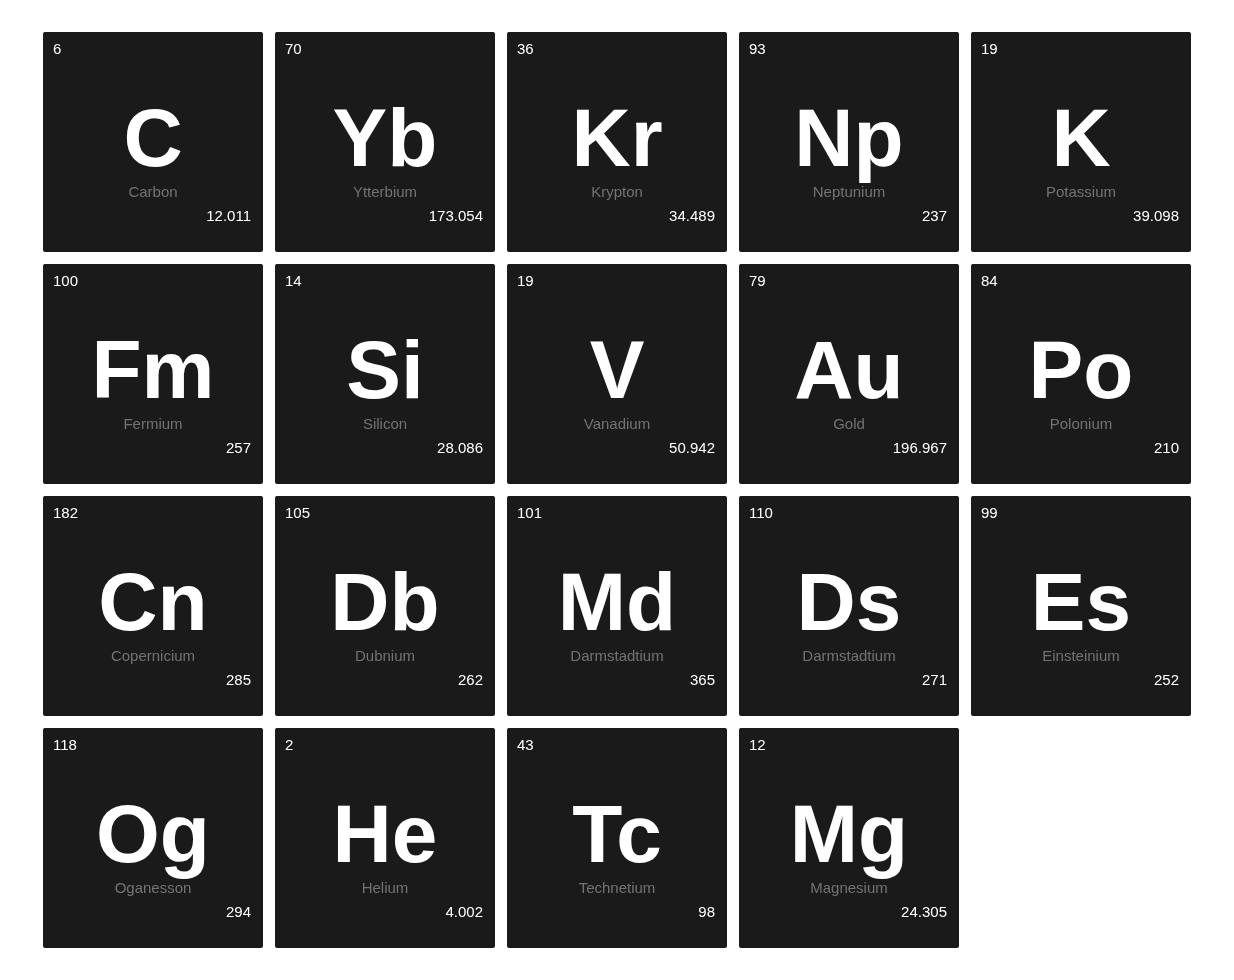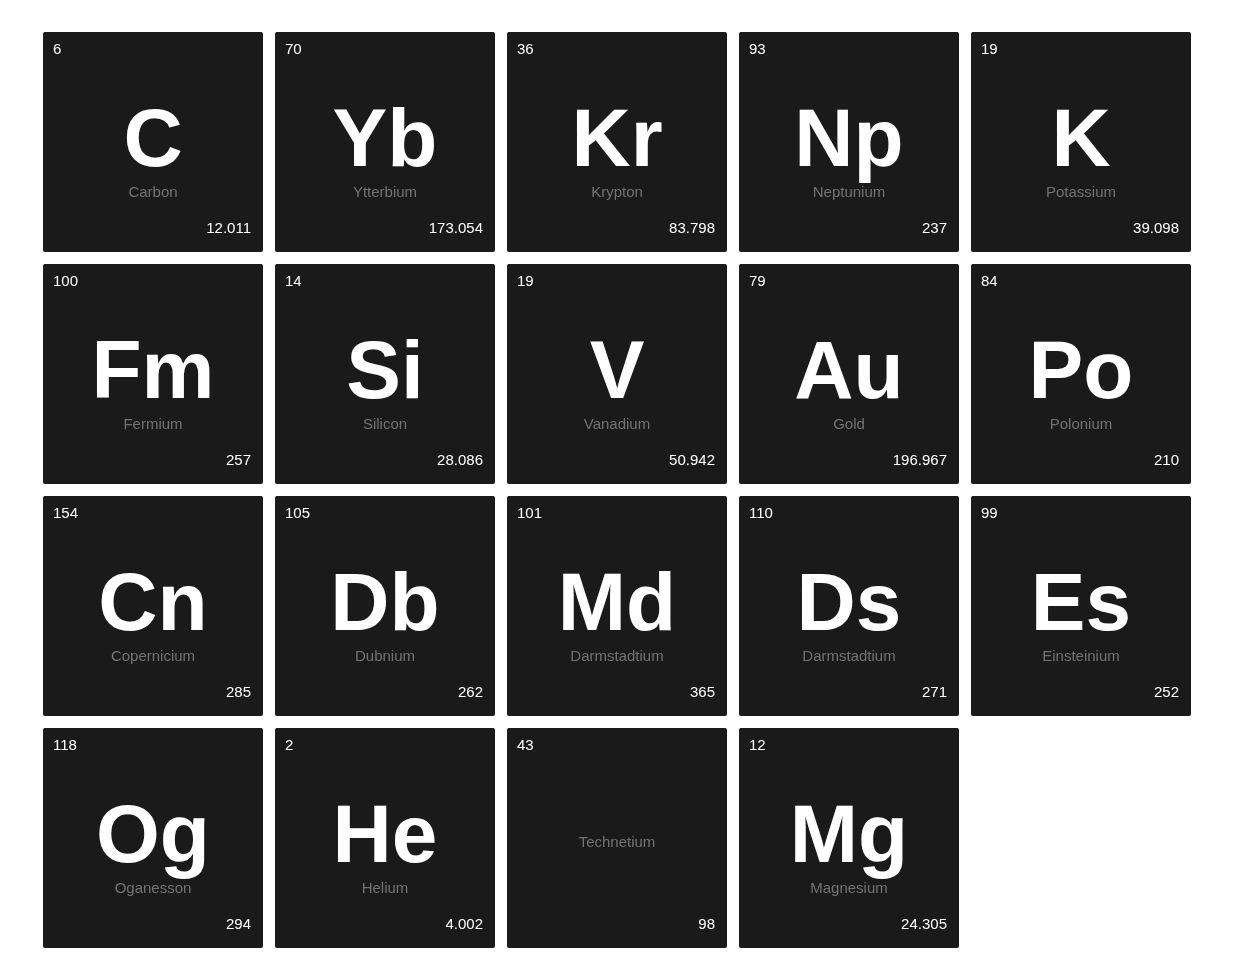--- a/index.html
+++ b/index.html
@@ -50,21 +50,21 @@
       margin-top: 4px;
       color: #737373;
     }
     .mass {
       font-size: 15px;
       font-weight: 400;
       margin-top: 2px;
       color: #ffffff;
       align-self: flex-end;
       position: absolute;
-      bottom: 16px;
+      bottom: 28px;
       right: 12px;
     }
   </style>
 </head>
 <body>
 
 <div class="grid">
 <div class="element-card">
       <span class="atomic-number">6</span>
       <span class="symbol">C</span>
@@ -74,21 +74,21 @@
     <div class="element-card">
       <span class="atomic-number">70</span>
       <span class="symbol">Yb</span>
       <span class="name">Ytterbium</span>
       <span class="mass">173.054</span>
     </div>
     <div class="element-card">
       <span class="atomic-number">36</span>
       <span class="symbol">Kr</span>
       <span class="name">Krypton</span>
-      <span class="mass">83.798</span>
+      <span class="mass">34.489</span>
     </div>
     <div class="element-card">
       <span class="atomic-number">93</span>
       <span class="symbol">Np</span>
       <span class="name">Neptunium</span>
       <span class="mass">237</span>
     </div>
     <div class="element-card">
       <span class="atomic-number">19</span>
       <span class="symbol">K</span>
@@ -119,21 +119,21 @@
       <span class="name">Gold</span>
       <span class="mass">196.967</span>
     </div>
     <div class="element-card">
       <span class="atomic-number">84</span>
       <span class="symbol">Po</span>
       <span class="name">Polonium</span>
       <span class="mass">210</span>
     </div>
     <div class="element-card">
-      <span class="atomic-number">154</span>
+      <span class="atomic-number">182</span>
       <span class="symbol">Cn</span>
       <span class="name">Copernicium</span>
       <span class="mass">285</span>
     </div>
     <div class="element-card">
       <span class="atomic-number">105</span>
       <span class="symbol">Db</span>
       <span class="name">Dubnium</span>
       <span class="mass">262</span>
     </div>
@@ -162,20 +162,21 @@
       <span class="mass">294</span>
     </div>
     <div class="element-card">
       <span class="atomic-number">2</span>
       <span class="symbol">He</span>
       <span class="name">Helium</span>
       <span class="mass">4.002</span>
     </div>
     <div class="element-card">
       <span class="atomic-number">43</span>
+      <span class="symbol">Tc</span>
       <span class="name">Technetium</span>
       <span class="mass">98</span>
     </div>
     <div class="element-card">
       <span class="atomic-number">12</span>
       <span class="symbol">Mg</span>
       <span class="name">Magnesium</span>
       <span class="mass">24.305</span>
     </div>
   </div>

